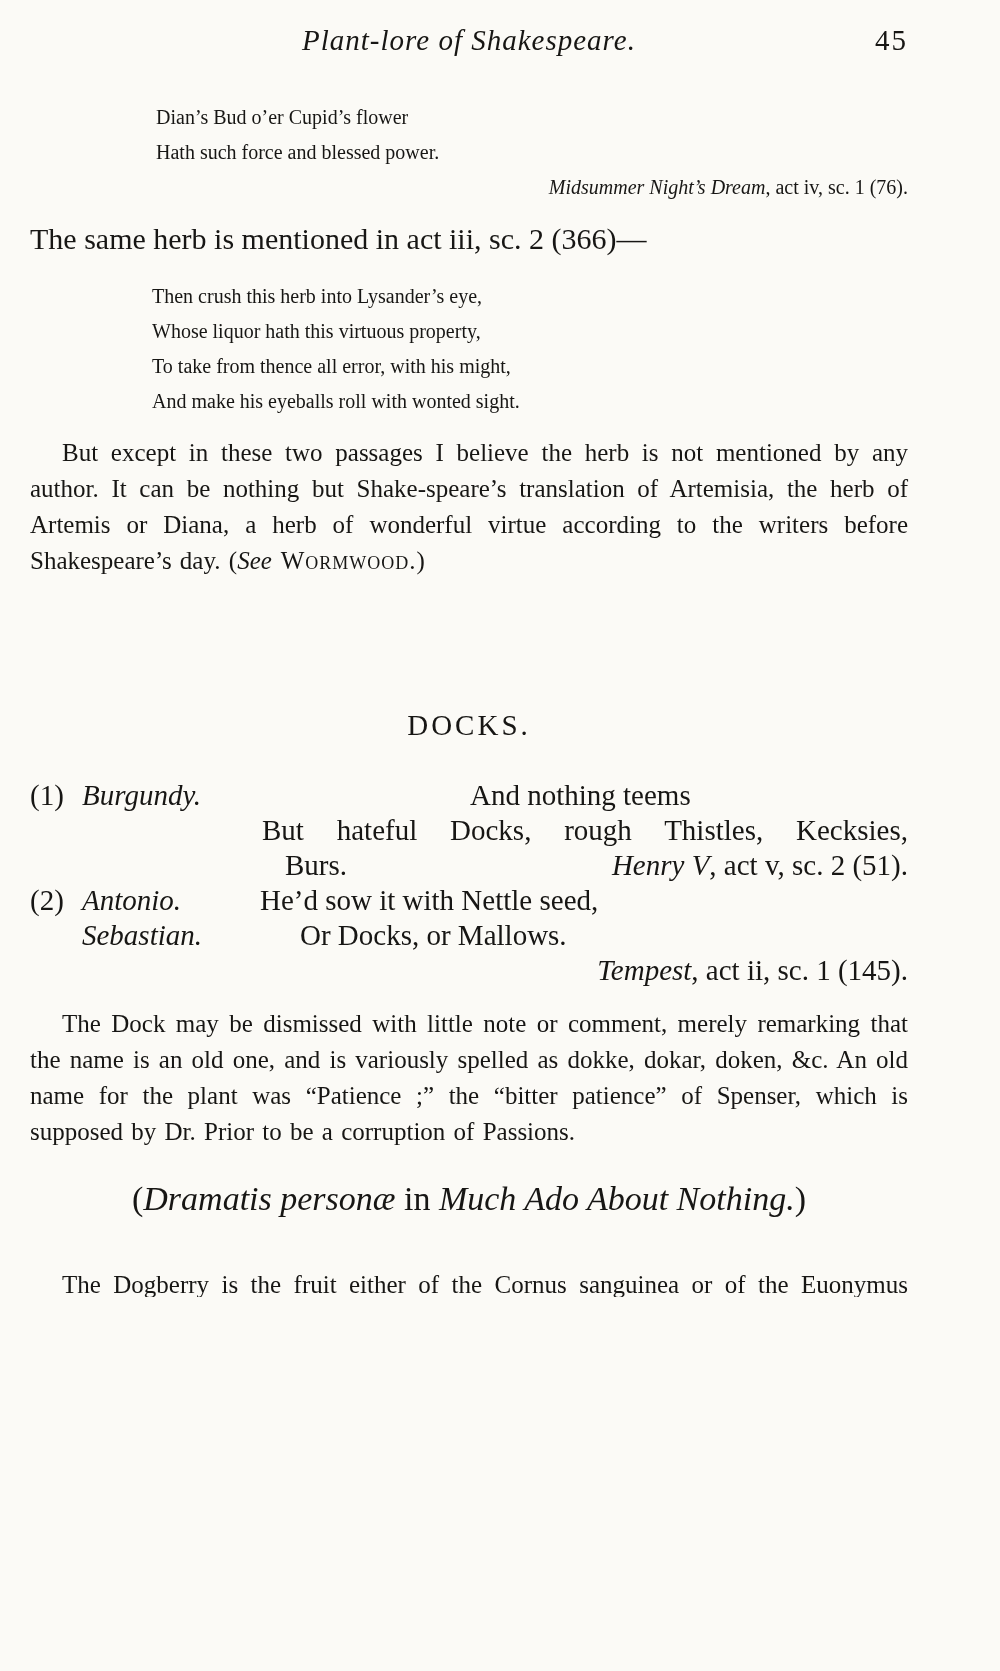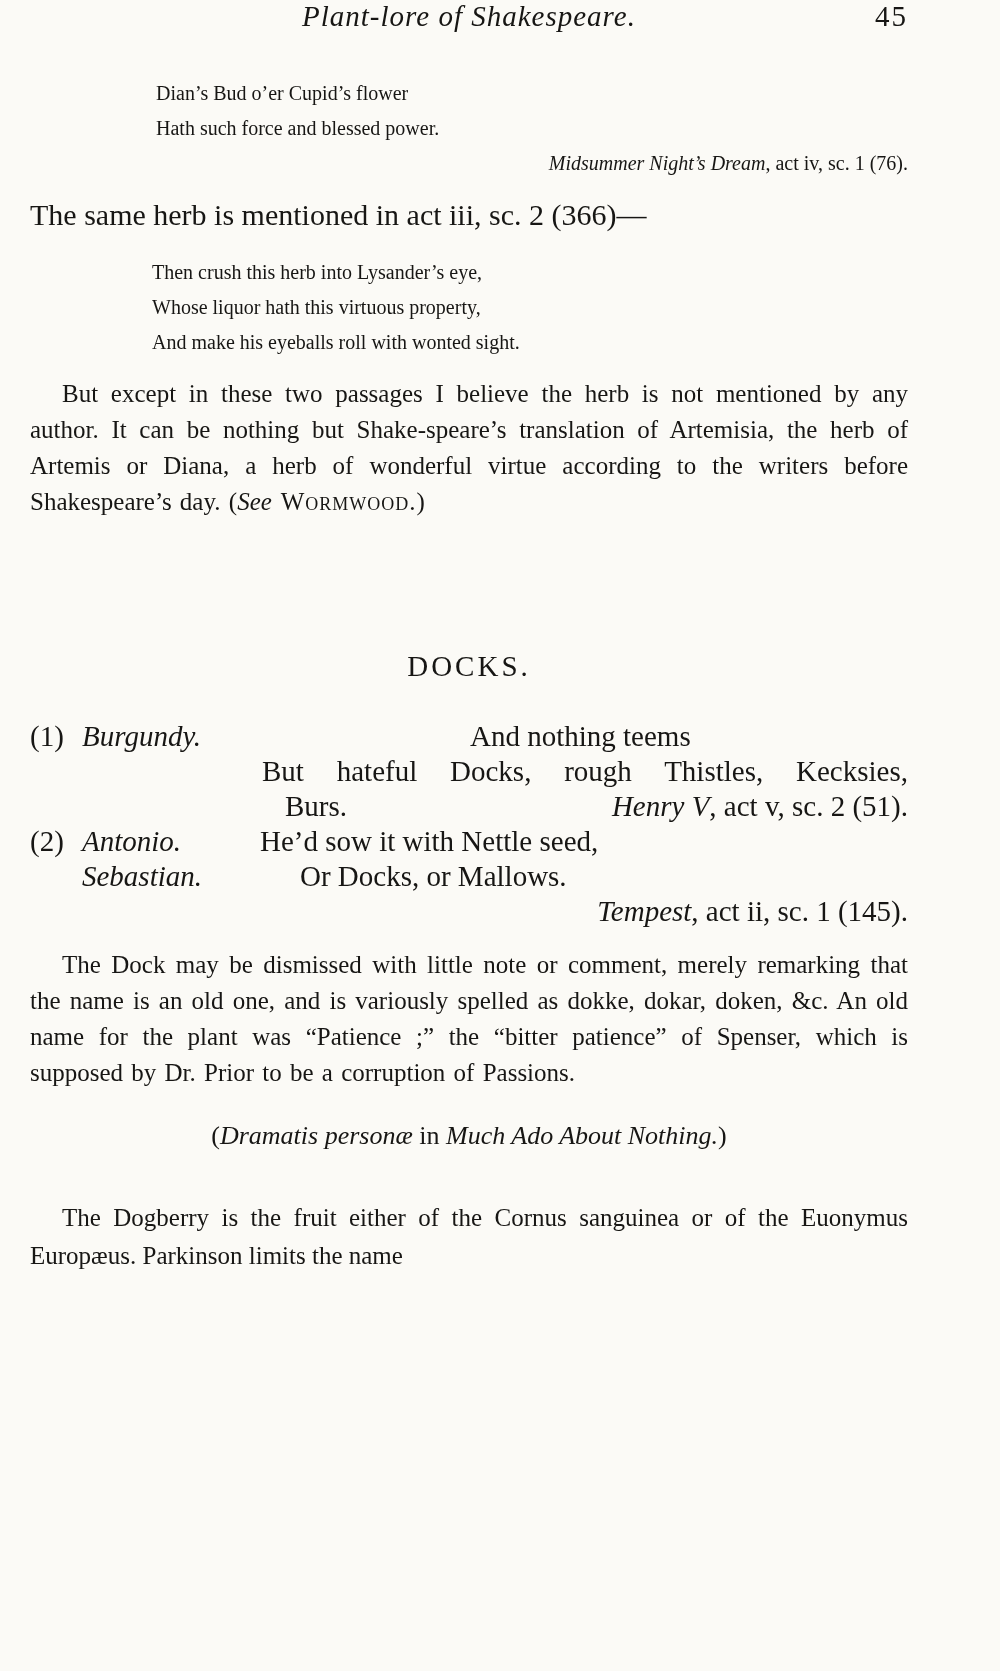--- a/index.html
+++ b/index.html
@@ -8,21 +8,21 @@
     height: 1671px;
     background: #fbfaf6;
     color: #171614;
     font-family: "Liberation Serif", "DejaVu Serif", serif;
   }
   .page {
     position: relative;
     box-sizing: border-box;
     width: 1000px;
     height: 1297px;
-    padding: 0 92px 0 30px;
+    padding: 24px 92px 0 30px;
     overflow: hidden;
   }
   .italic { font-style: italic; }
   .smallcaps { font-variant: small-caps; letter-spacing: 1px; }
 
   .running-header {
     position: relative;
     height: 42px;
     font-size: 29px;
   }
@@ -77,21 +77,21 @@
   .q1l3 { display: flex; justify-content: space-between; }
   .burs { margin-left: 255px; }
   .q2l1 { left: 230px; }
   .speaker2 { position: absolute; left: 52px; }
   .q2l2 { left: 270px; }
   .attr-right { text-align: right; }
 
   .dramatis {
     margin-top: 30px;
     text-align: center;
-    font-size: 26px;
+    font-size: 34px;
   }
 
   .footer-signature {
     position: absolute;
     left: 30px;
     right: 92px;
     top: 1612px;
     text-align: center;
     font-size: 29px;
   }
@@ -110,20 +110,21 @@
     <div class="verse-line">Dian’s Bud o’er Cupid’s flower</div>
     <div class="verse-line">Hath such force and blessed power.</div>
     <div class="attribution"><span class="italic">Midsummer Night’s Dream</span><span>, act iv, sc. 1 (76).</span></div>
   </div>
 
   <p class="para para-intro">The same herb is mentioned in act iii, sc. 2 (366)—</p>
 
   <div class="verse verse2">
     <div class="verse-line">Then crush this herb into Lysander’s eye,</div>
     <div class="verse-line">Whose liquor hath this virtuous property,</div>
+    <div class="verse-line">To take from thence all error, with his might,</div>
     <div class="verse-line">And make his eyeballs roll with wonted sight.</div>
   </div>
 
   <p class="para para-body"><span>But except in these two passages I believe the herb is not mentioned by any author.  It can be nothing but Shake-speare’s translation of Artemisia, the herb of Artemis or Diana, a herb of wonderful virtue according to the writers before Shakespeare’s day.  (</span><span class="italic">See</span><span class="smallcaps"> Wormwood.</span><span>)</span></p>
 
   <h2 class="section-heading docks-heading">DOCKS.</h2>
 
   <div class="quote-block">
     <div class="qrow">
       <span class="speaker"><span class="num">(1)</span><span class="italic">Burgundy.</span></span>

